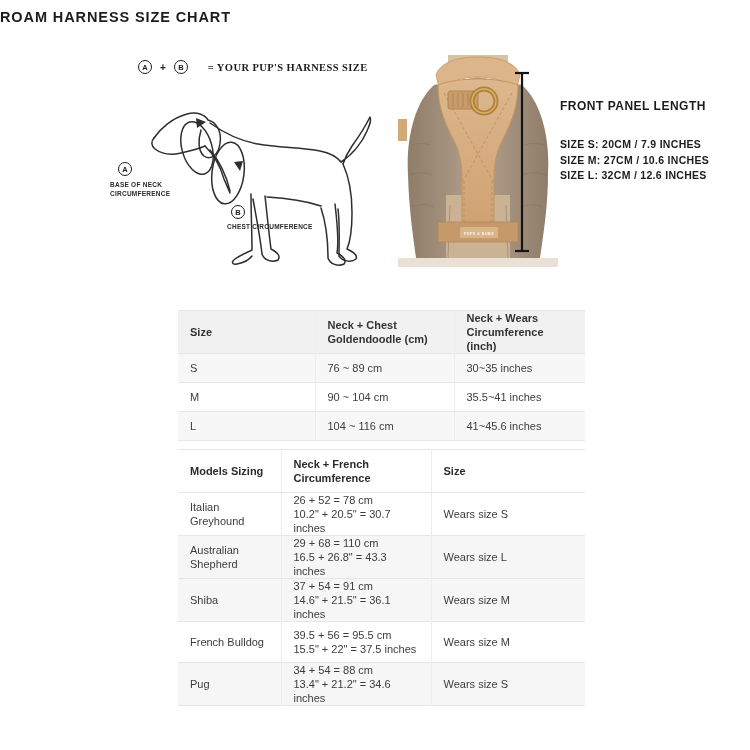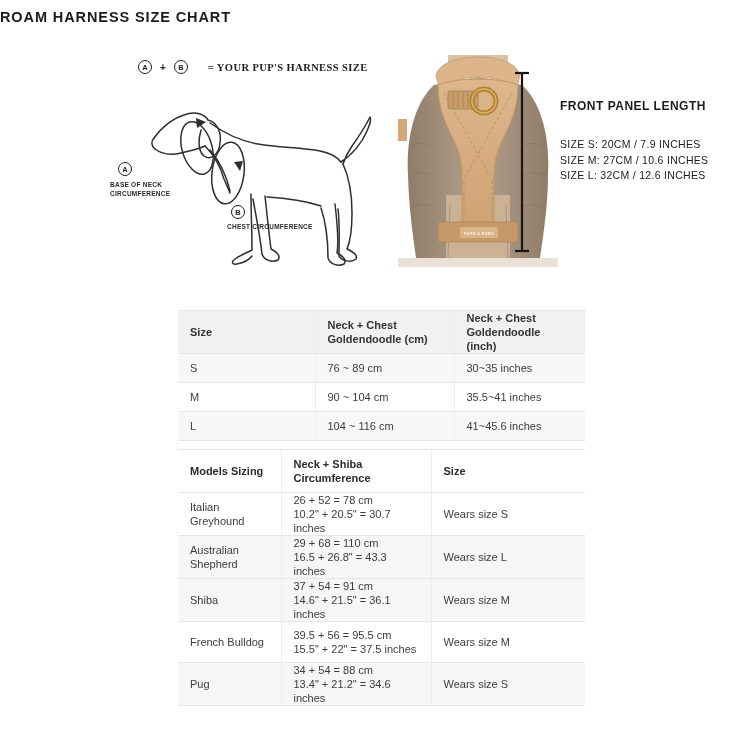--- a/index.html
+++ b/index.html
@@ -26,21 +26,21 @@
   .diag-b-circle { position:absolute; left:131px; top:102px; }
   .diag-b-cap { position:absolute; left:127px; top:119px; }
 
   
   .photo { position:absolute; left:398px; top:55px; width:160px; height:212px; }
 
   
   .front-panel { position:absolute; left:560px; top:99px; width:190px; color:#1c1c1c; }
   .fp-title { font-size:12px; font-weight:800; letter-spacing:0.5px; }
   .fp-lines { margin-top:24px; }
-  .fp-line { font-size:10.5px; font-weight:400; letter-spacing:0.3px; line-height:15.5px; }
+  .fp-line { font-size:10.5px; font-weight:700; letter-spacing:0.3px; line-height:15.5px; }
 
   
   table { border-collapse:collapse; table-layout:fixed; font-size:11px; color:#3c3c3c; }
   th, td { text-align:left; padding:0 12px; border-top:1px solid #e6e6e6; border-right:1px solid #ededed; }
   th:last-child, td:last-child { border-right:none; }
   tbody tr:last-child th, tbody tr:last-child td { border-bottom:1px solid #e6e6e6; }
   th { font-weight:700; }
 
   .sizes-table { position:absolute; left:178px; top:310px; width:407px; }
   .sizes-table thead th { background:#f1f1f1; height:42px; vertical-align:middle; color:#333; line-height:14px; }
@@ -160,21 +160,21 @@
   <table class="sizes-table">
     <colgroup>
         <col style="width:137px">
         <col style="width:139px">
         <col style="width:131px">
       </colgroup>
     <thead>
       <tr>
         <th>Size</th>
         <th>Neck + Chest Goldendoodle (cm)</th>
-        <th>Neck + Chest Goldendoodle (inch)</th>
+        <th>Neck + Wears Circumference (inch)</th>
       </tr>
     </thead>
     <tbody>
       <tr class="stripe">
         <td>S</td>
         <td>76 ~ 89 cm</td>
         <td>30~35 inches</td>
       </tr>
       <tr>
         <td>M</td>
@@ -191,21 +191,21 @@
 
   <table class="models-table">
     <colgroup>
         <col style="width:103px">
         <col style="width:150px">
         <col style="width:154px">
       </colgroup>
     <thead>
       <tr>
         <th>Models Sizing</th>
-        <th>Neck + Shiba Circumference</th>
+        <th>Neck + French Circumference</th>
         <th>Size</th>
       </tr>
     </thead>
     <tbody>
       <tr>
         <td>Italian Greyhound</td>
         <td class="cell-two-line">
           <div>26 + 52 = 78 cm</div>
           <div>10.2" + 20.5" = 30.7 inches</div>
         </td>

